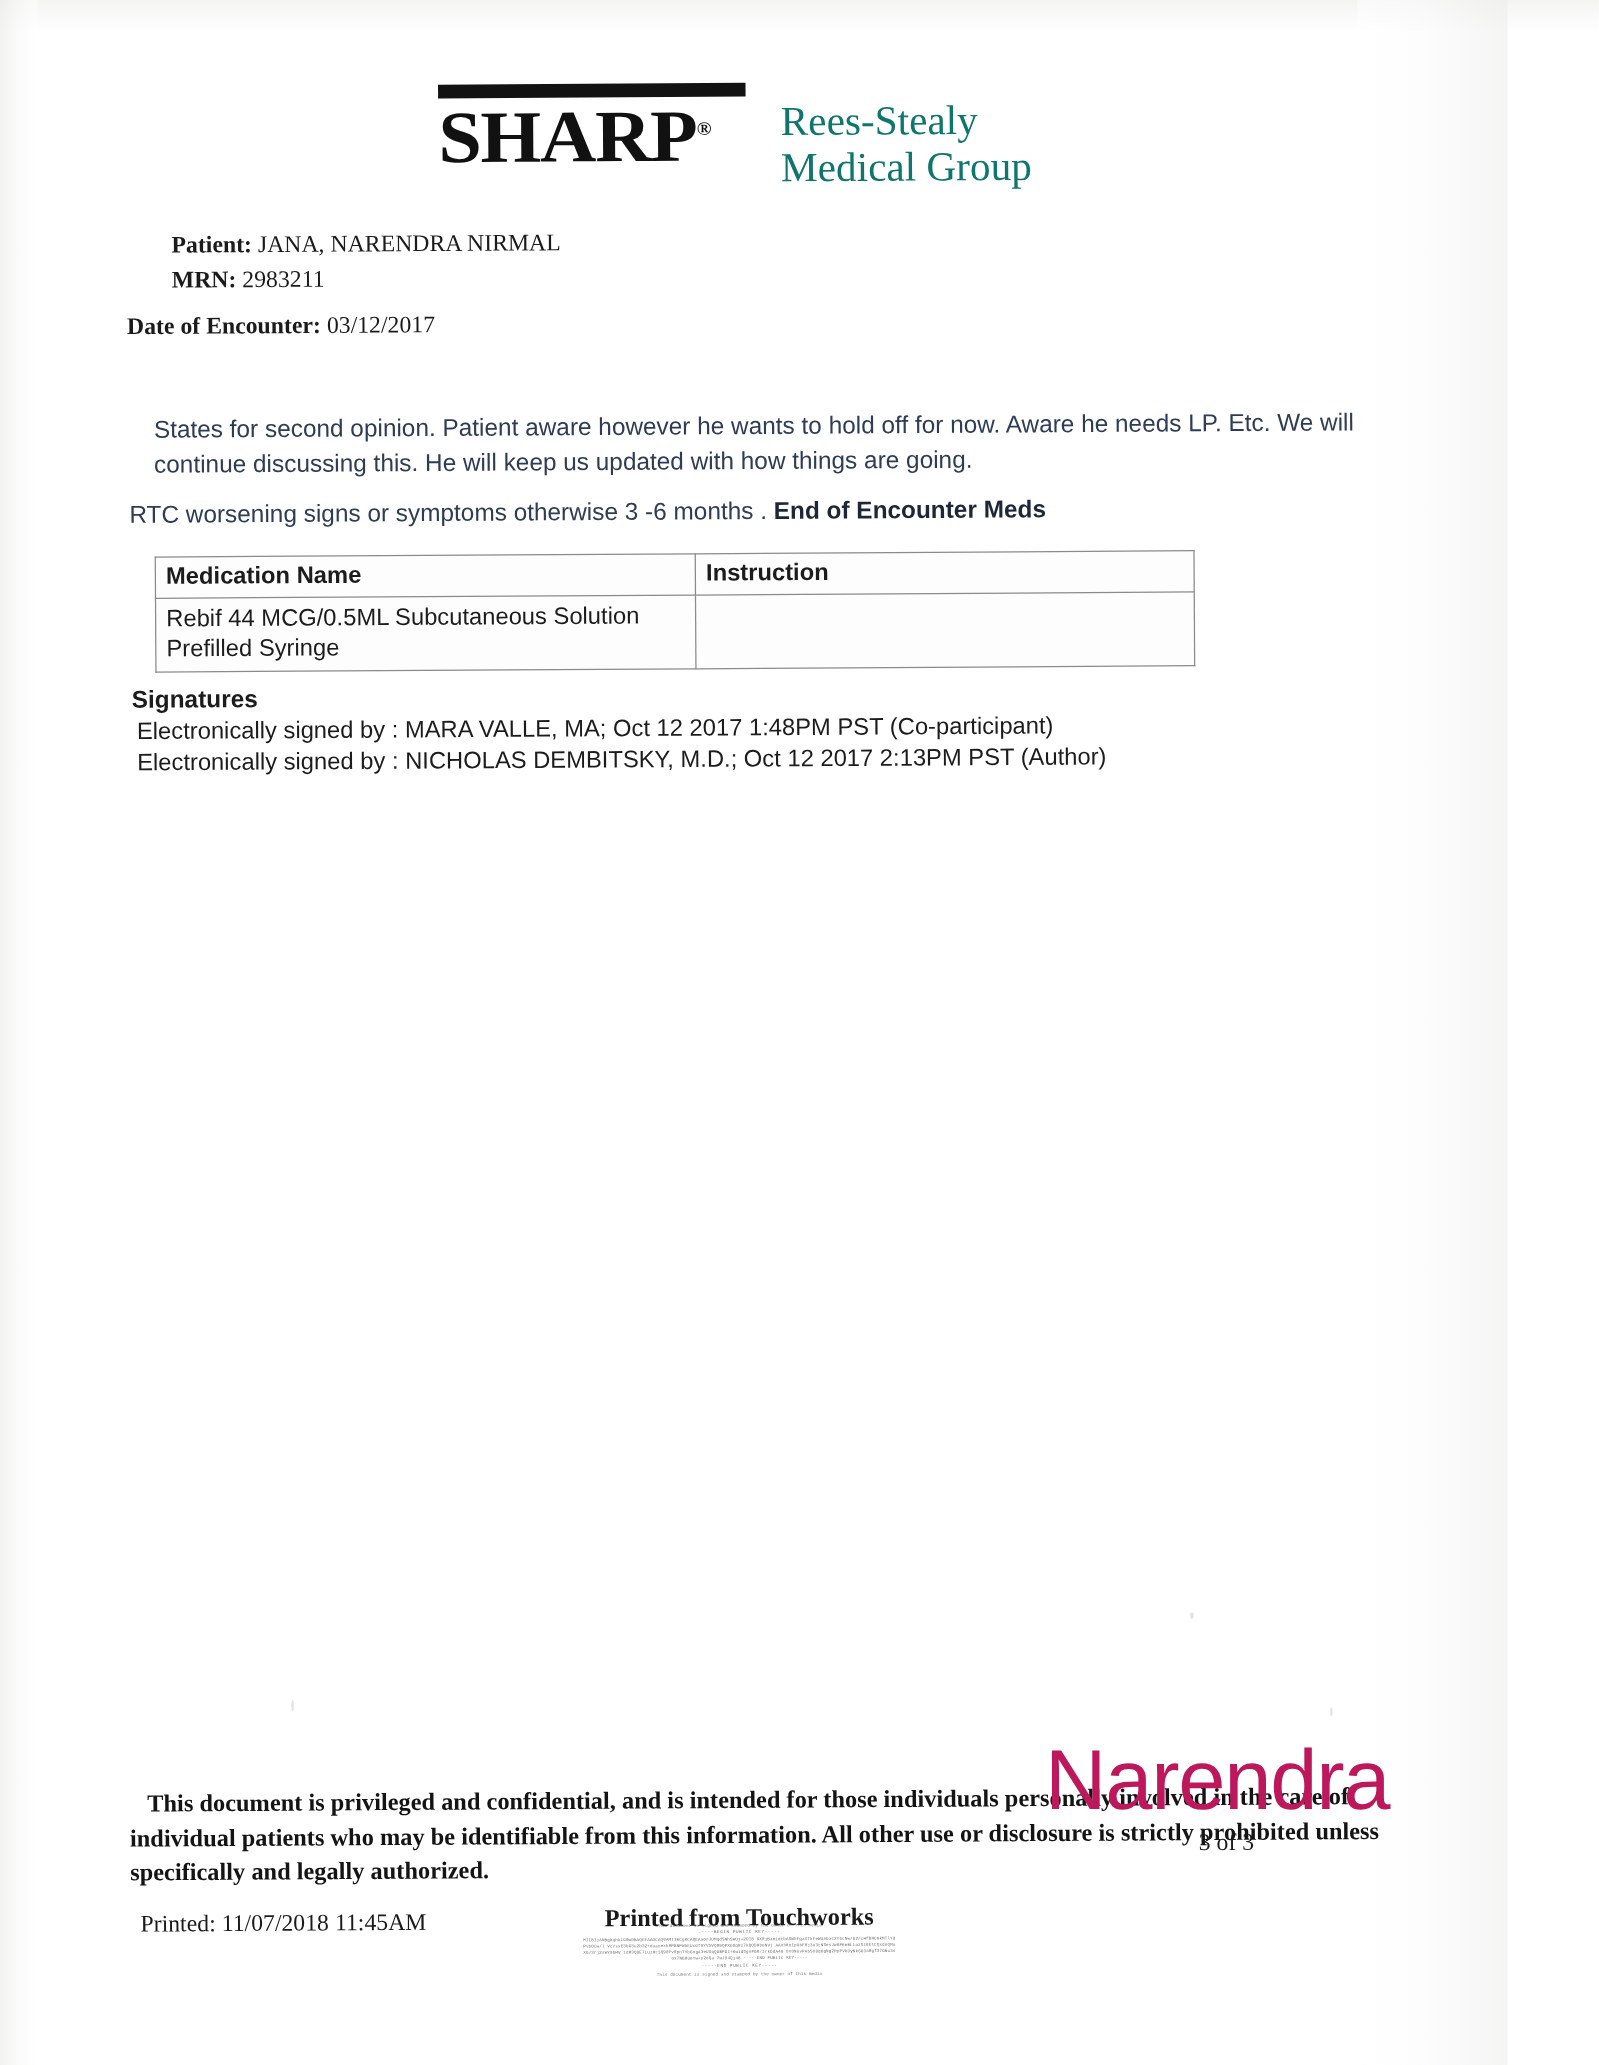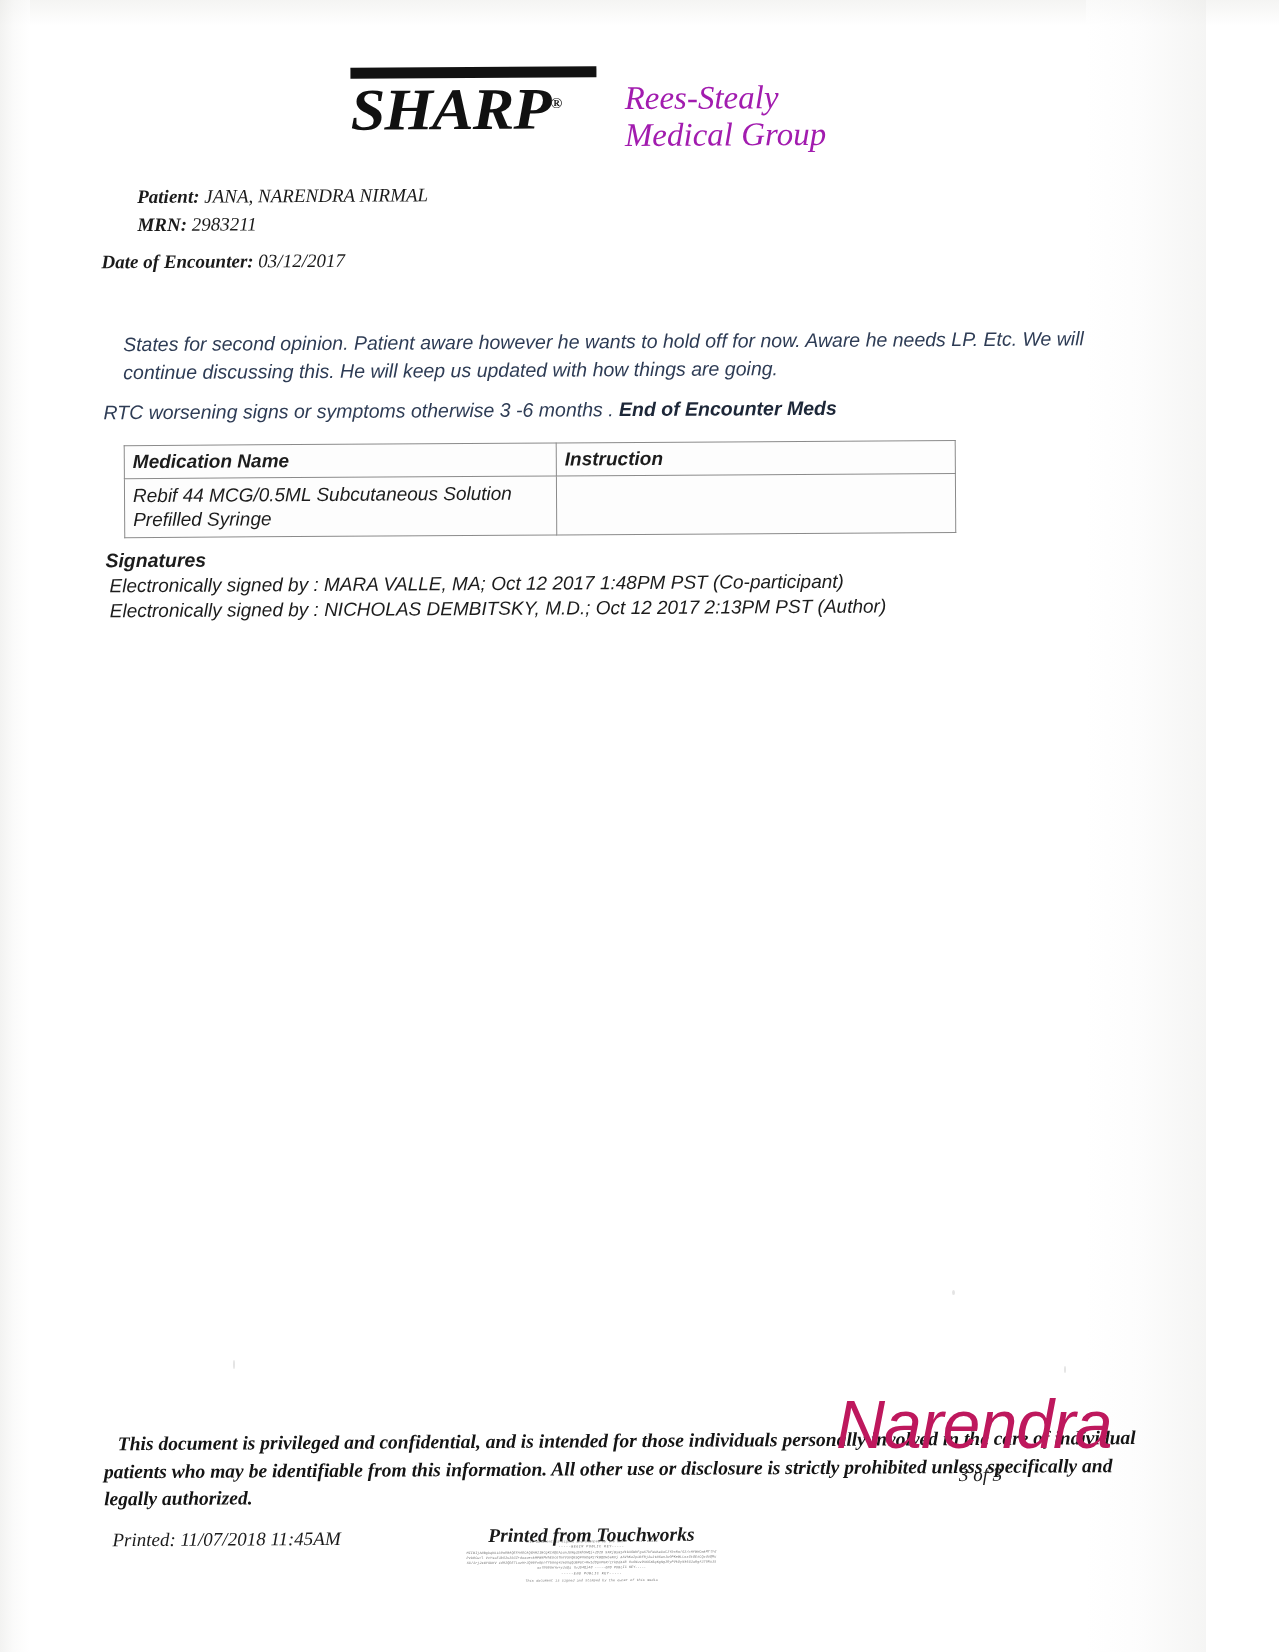--- a/index.html
+++ b/index.html
@@ -15,21 +15,20 @@
     font-family: "Liberation Sans", sans-serif;
   }
 
   
   #page {
     position: absolute;
     left: 0; top: 0;
     width: 1206px;
     height: 1652px;
     background: #ffffff;
-    font-style: italic;
   }
 
   
   .scan-edge-left {
     position: absolute;
     left: 0; top: 0;
     width: 30px; height: 1652px;
     background: linear-gradient(to right, #e8e8e6 0%, #f7f7f6 45%, #ffffff 100%);
     opacity: .55;
   }
@@ -87,21 +86,21 @@
   }
   .sharp-reg {
     font-size: 15px;
     vertical-align: super;
     letter-spacing: 0;
   }
   .group-name {
     font-family: "Liberation Serif", serif;
     font-size: 33px;
     line-height: 1.13;
-    color: #a21caf;
+    color: #0f766e;
     padding-top: 14px;
     white-space: pre-line;
   }
 
   
   .patient-block {
     position: absolute;
     left: 105px;
     top: 180px;
     font-family: "Liberation Serif", serif;

